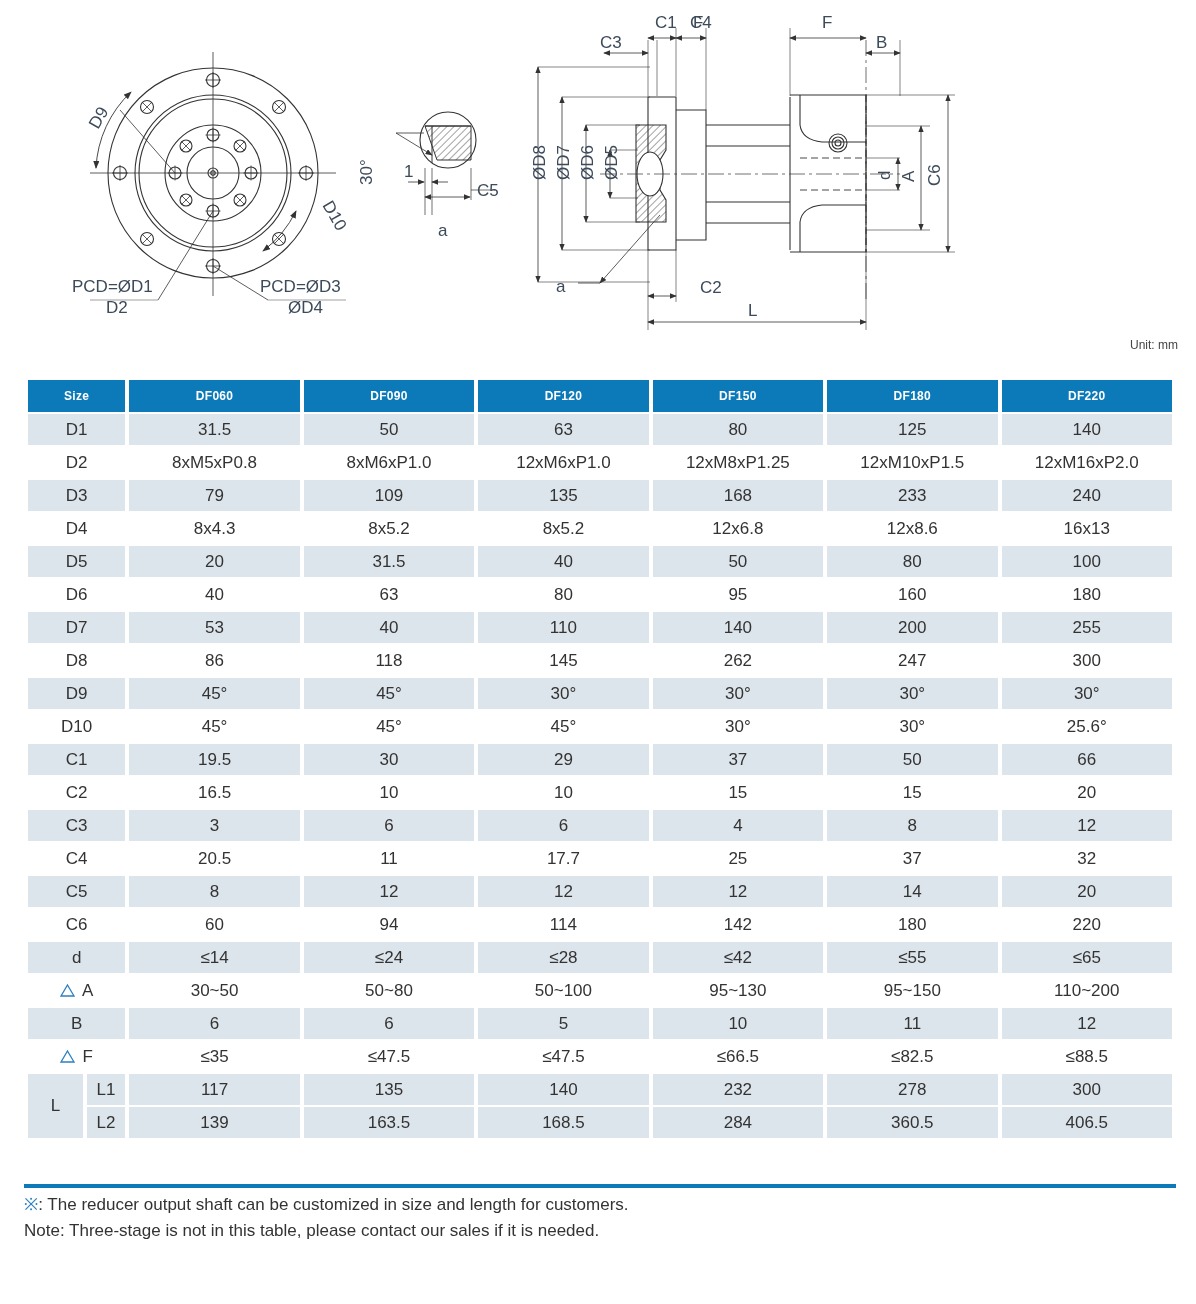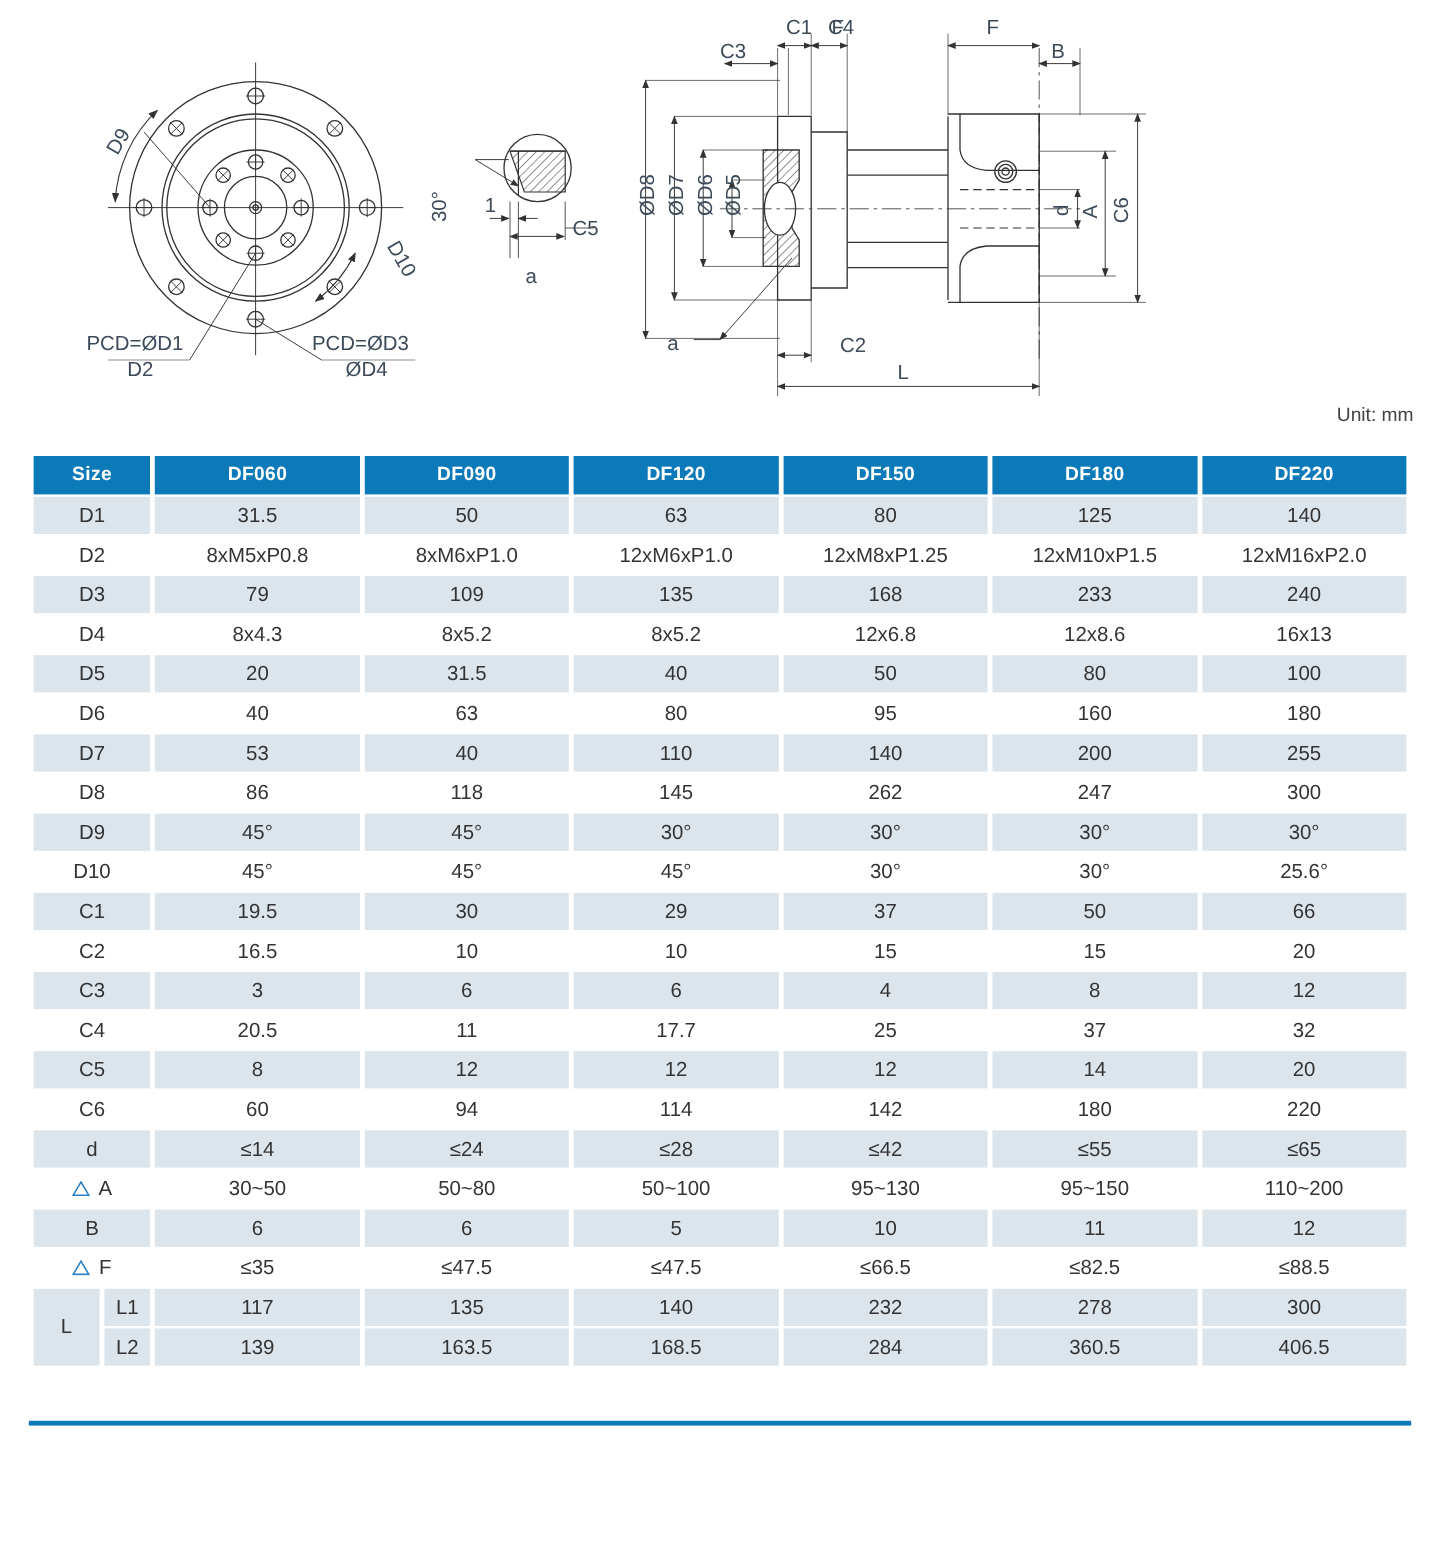--- a/index.html
+++ b/index.html
@@ -10,21 +10,21 @@
     color:#333;
     overflow:hidden;
     position:relative;
   }
   
   #drawings{position:absolute;left:0;top:0;width:1196px;height:340px;}
   #drawings svg{display:block;}
   .dimlbl{font-family:"Liberation Sans",sans-serif;font-size:17px;fill:#3c4a5a;}
   .unit-lbl{
     position:absolute;right:18px;top:338px;
-    font-size:16px;color:#444;
+    font-size:12px;color:#444;
   }
   
   #spec-wrap{position:absolute;left:24px;top:378px;width:1152px;}
   table.spec{
     border-collapse:separate;
     border-spacing:4px 2px;
     width:1152px;
     table-layout:fixed;
   }
   table.spec th,table.spec td{
@@ -32,21 +32,21 @@
     height:31px;
     text-align:center;
     vertical-align:middle;
     font-size:17px;
     color:#333;
   }
   table.spec thead th{
     background:#0c79b8;
     color:#ffffff;
     font-weight:bold;
-    font-size:16px;
+    font-size:12px;
     height:32px;
     letter-spacing:.3px;
   }
   table.spec tbody tr.shade td{background:#dde5ec;}
   table.spec tbody tr.plain td{background:#ffffff;}
   td.lbl{font-size:17px;}
   td.lmerge{
     background:#dde5ec !important;
     font-size:17px;
   }
@@ -570,13 +570,19 @@
           <td>360.5</td>
           <td>406.5</td>
         </tr>
       </tbody>
   </table>
 </div>
 
 <div id="bluebar"></div>
 
 <div id="notes">
+  <div class="note">
+    <span class="sym">※</span><span>: The reducer output shaft can be customized in size and length for customers.</span>
+  </div>
+  <div class="note">
+    <span class="sym"></span><span>Note: Three-stage is not in this table, please contact our sales if it is needed.</span>
+  </div>
 </div>
 
 </body></html>

